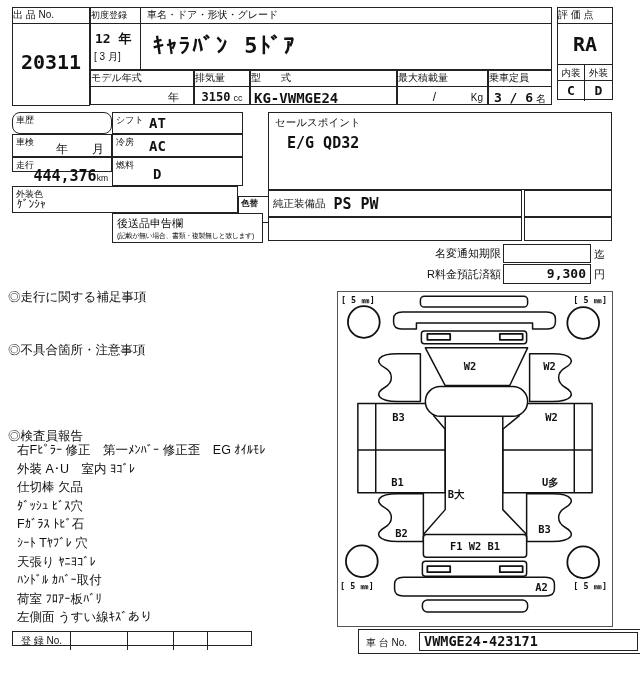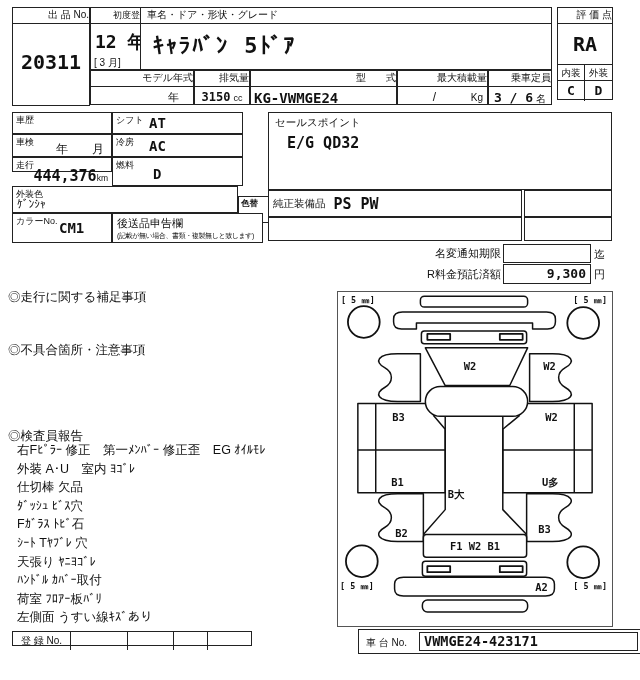--- a/index.html
+++ b/index.html
@@ -1,40 +1,40 @@
 <!DOCTYPE html>
 <html><head>
 <meta charset="utf-8">
 <style>
   html,body{margin:0;padding:0;background:#e8e8e8;}
   #sheet{position:relative;width:640px;height:680px;background:#ffffff;
          font-family:"Liberation Sans",sans-serif;color:#111;overflow:hidden;}
   .abs{position:absolute;box-sizing:border-box;}
   .cell{position:absolute;box-sizing:border-box;border:1.4px solid #222;background:#fff;}
   .hdr{border-bottom:1.4px solid #222;font-size:10px;height:15px;line-height:14px;
-       text-align:right;overflow:hidden;white-space:nowrap;}
+       text-align:left;overflow:hidden;white-space:nowrap;}
   .hdrL{text-align:left;padding-left:6px;}
   .mono{font-family:"DejaVu Sans Mono","Liberation Mono",monospace;font-weight:700;}
   .sl{position:absolute;top:1px;left:3px;font-size:9px;white-space:nowrap;}
   .nowrap{white-space:nowrap;}
   svg text{font-family:"DejaVu Sans Mono","Liberation Mono",monospace;font-weight:600;fill:#111;}
 </style>
 </head>
 <body>
 
 <div id="sheet">
 
   <div class="cell" style="left:12px;top:7px;width:78px;height:99px;">
     <div class="hdr">出 品 No.</div>
     <div class="mono" style="margin-top:26px;text-align:center;font-size:20px;">20311</div>
   </div>
 
   <div class="cell" style="left:90px;top:7px;width:60px;height:63px;">
     <div class="hdr" style="font-size:9px;">初度登録</div>
-    <div class="mono" style="padding:6px 0 0 4px;font-size:18px;">12 年</div>
+    <div class="mono" style="padding:6px 0 0 4px;font-size:13px;">12 年</div>
     <div style="padding:2px 0 0 3px;font-size:10px;">[ 3 月]</div>
   </div>
 
   <div class="cell" style="left:140px;top:7px;width:412px;height:63px;">
     <div class="hdr hdrL">車名・ドア・形状・グレード</div>
     <div class="mono" style="padding:9px 0 0 12px;font-size:22px;letter-spacing:2px;">ｷｬﾗﾊﾞﾝ 5ﾄﾞｱ</div>
   </div>
 
   <div class="cell" style="left:90px;top:70px;width:104px;height:35px;">
     <div class="hdr">モデル年式</div>
@@ -76,21 +76,21 @@
     <div style="display:grid;grid-template-columns:1fr 1fr;border-top:1.4px solid #222;">
       <div style="border-right:1.4px solid #222;font-size:9.5px;text-align:center;height:15px;line-height:15px;">内装</div>
       <div style="font-size:9.5px;text-align:center;height:15px;line-height:15px;">外装</div>
     </div>
     <div style="display:grid;grid-template-columns:1fr 1fr;border-top:1.4px solid #222;">
       <div class="mono" style="border-right:1.4px solid #222;font-size:13px;text-align:center;height:20px;line-height:20px;">C</div>
       <div class="mono" style="font-size:13px;text-align:center;height:20px;line-height:20px;">D</div>
     </div>
   </div>
 
-  <div class="cell" style="left:12px;top:112px;width:100px;height:22px;">
+  <div class="cell" style="left:12px;top:112px;width:100px;height:22px;border-radius:8px;">
     <span class="sl">車歴</span>
   </div>
   <div class="cell" style="left:112px;top:112px;width:131px;height:22px;">
     <span class="sl">シフト</span>
     <span class="mono abs" style="left:36px;top:2px;font-size:14px;">AT</span>
   </div>
 
   <div class="cell" style="left:12px;top:134px;width:100px;height:23px;">
     <span class="sl">車検</span>
     <span class="abs" style="right:7px;top:6px;font-size:12px;">年　　月</span>
@@ -112,24 +112,20 @@
   </div>
 
   <div class="cell" style="left:12px;top:186px;width:226px;height:27px;">
     <span class="sl">外装色</span>
     <span class="abs" style="left:4px;bottom:2px;font-size:11.5px;">ｹﾞﾝｼｬ</span>
   </div>
   <div class="cell" style="left:238px;top:196px;width:40px;height:27px;font-weight:bold;">
     <span class="sl" style="font-size:8.5px;left:2px;">色替</span>
   </div>
 
-  <div class="cell" style="left:12px;top:213px;width:100px;height:30px;">
-    <span class="sl">カラーNo.</span>
-    <span class="mono abs" style="left:46px;top:6px;font-size:14px;">CM1</span>
-  </div>
   <div class="cell" style="left:112px;top:213px;width:151px;height:30px;overflow:hidden;">
     <div style="font-size:11px;padding:2px 0 0 4px;">後送品申告欄</div>
     <div class="nowrap" style="font-size:7px;padding-left:4px;letter-spacing:-0.4px;">(記載が無い場合、書類・複製無しと致します)</div>
   </div>
 
   <div class="cell" style="left:268px;top:112px;width:344px;height:78px;">
     <div style="font-size:10.5px;padding:3px 0 0 6px;">セールスポイント</div>
     <div class="mono" style="font-size:15px;padding:4px 0 0 18px;">E/G QD32</div>
   </div>
   <div class="cell" style="left:268px;top:190px;width:254px;height:27px;display:flex;align-items:center;">

